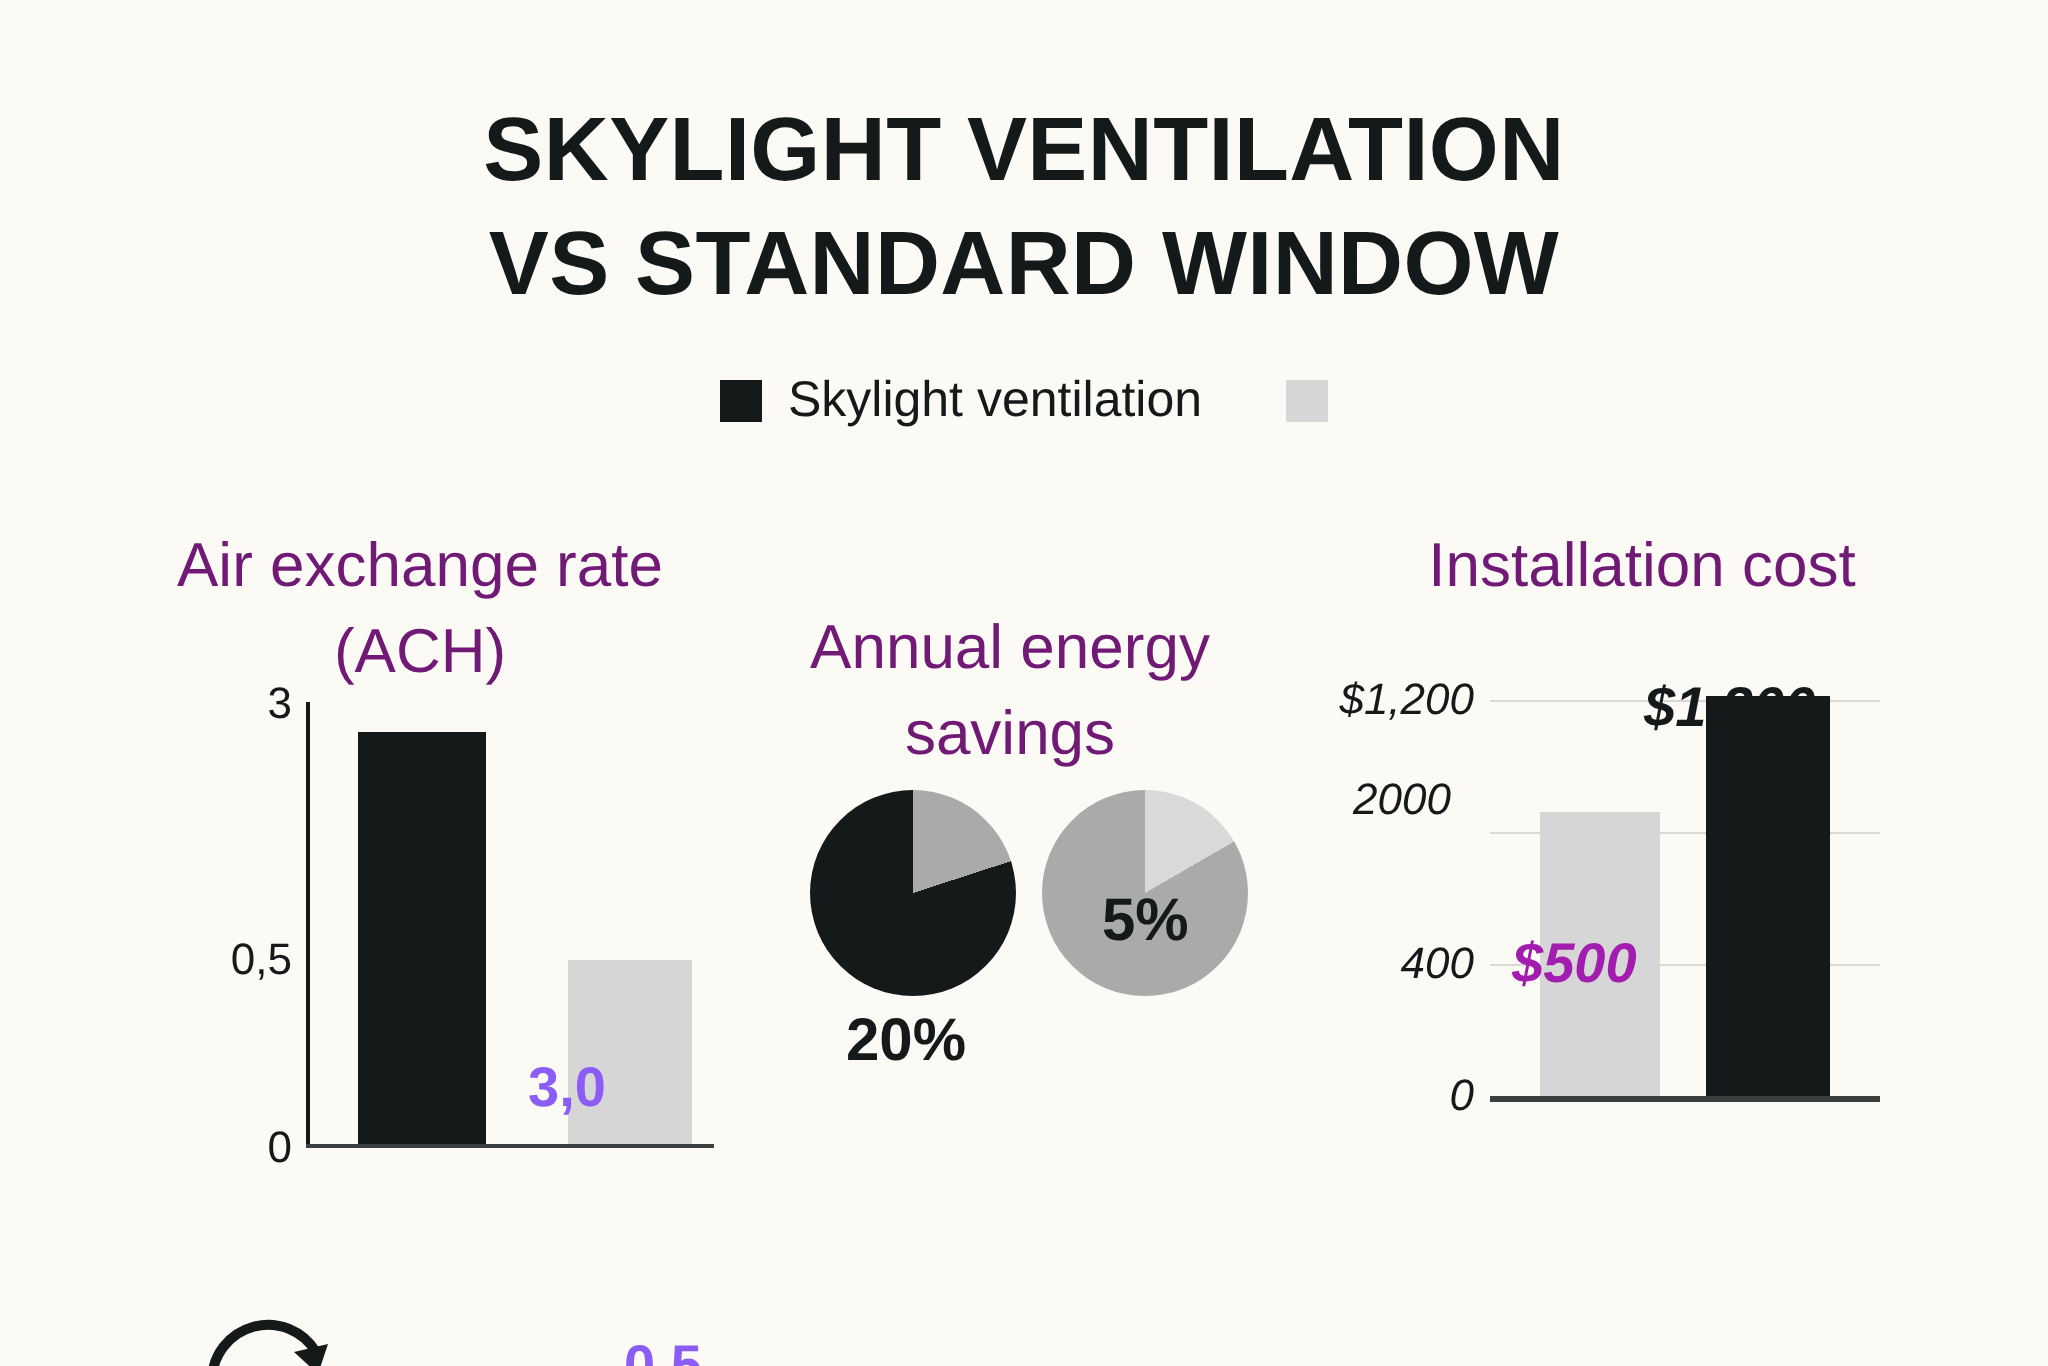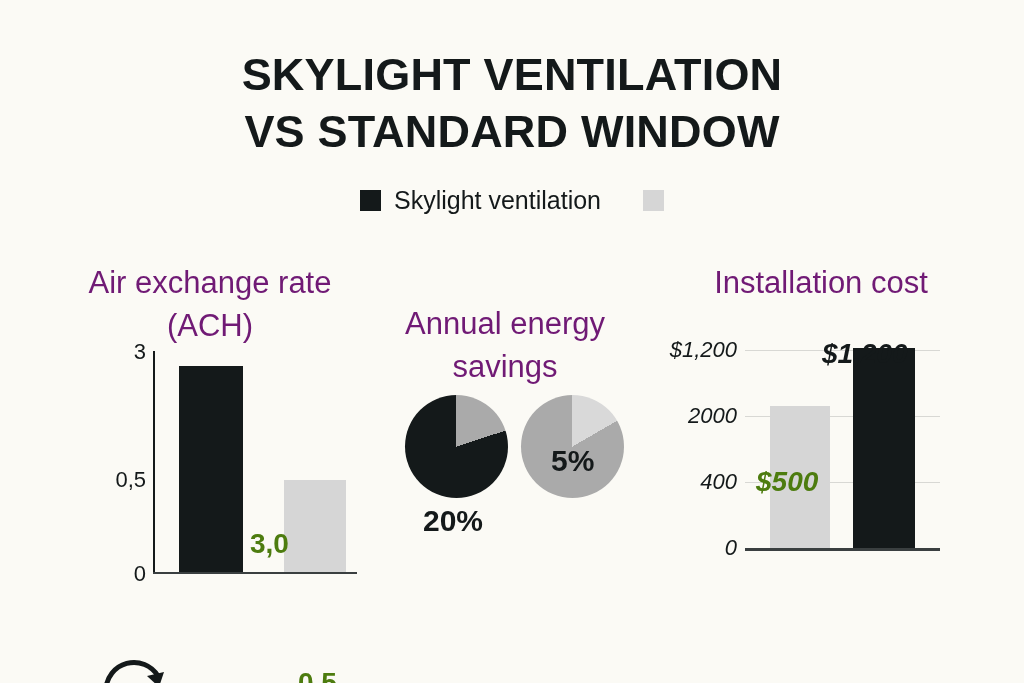--- a/index.html
+++ b/index.html
@@ -146,22 +146,23 @@
     left: 129px;
     width: 62px;
     height: 92px;
     background: #d6d6d6;
   }
   .bar-value {
     position: absolute;
     font-size: 28px;
     font-weight: bold;
     line-height: 30px;
-    color: #4d7c0f;
-    white-space: nowrap;
+    color: #8b5cf6;
+    white-space: nowrap;
+    margin-left: 14px;
   }
   #val-ach-skylight { left: 210px; top: 274px; }
   #val-ach-standard { left: 258px; top: 413px; }
 
   .recycle-icon {
     position: absolute;
     left: 57px;
     top: 398px;
     width: 74px;
     height: 74px;
@@ -252,21 +253,21 @@
     width: 62px;
     height: 200px;
     background: #14191a;
   }
   #val-cost-standard {
     position: absolute;
     left: 96px;
     top: 136px;
     font-size: 28px;
     font-weight: bold;
-    color: #4d7c0f;
+    color: #a21caf;
     white-space: nowrap;
   }
   #val-cost-skylight {
     position: absolute;
     left: 162px;
     top: 8px;
     font-size: 28px;
     font-weight: bold;
     color: #14191a;
     white-space: nowrap;
@@ -335,21 +336,21 @@
   <div class="panel" id="panel-cost">
     <div class="panel-title">Installation cost</div>
 
     <div class="cost-plot">
       <div class="gridline" style="top:20px;"></div>
       <div class="gridline" style="top:86px;"></div>
       <div class="gridline" style="top:152px;"></div>
       <div class="gridline" style="top:218px;"></div>
 
       <div class="cost-tick" style="top:8px;">$1,200</div>
-      <div class="cost-tick" style="top:74px;">2000</div>
+      <div class="cost-tick" style="top:58px;text-align:center;">2000</div>
       <div class="cost-tick" style="top:140px;">400</div>
       <div class="cost-tick" style="top:206px;">0</div>
 
       <div class="cost-bars">
         <div class="bar light" id="bar-cost-standard"></div>
         <div class="bar dark" id="bar-cost-skylight"></div>
       </div>
 
       <div class="cost-baseline"></div>
 

